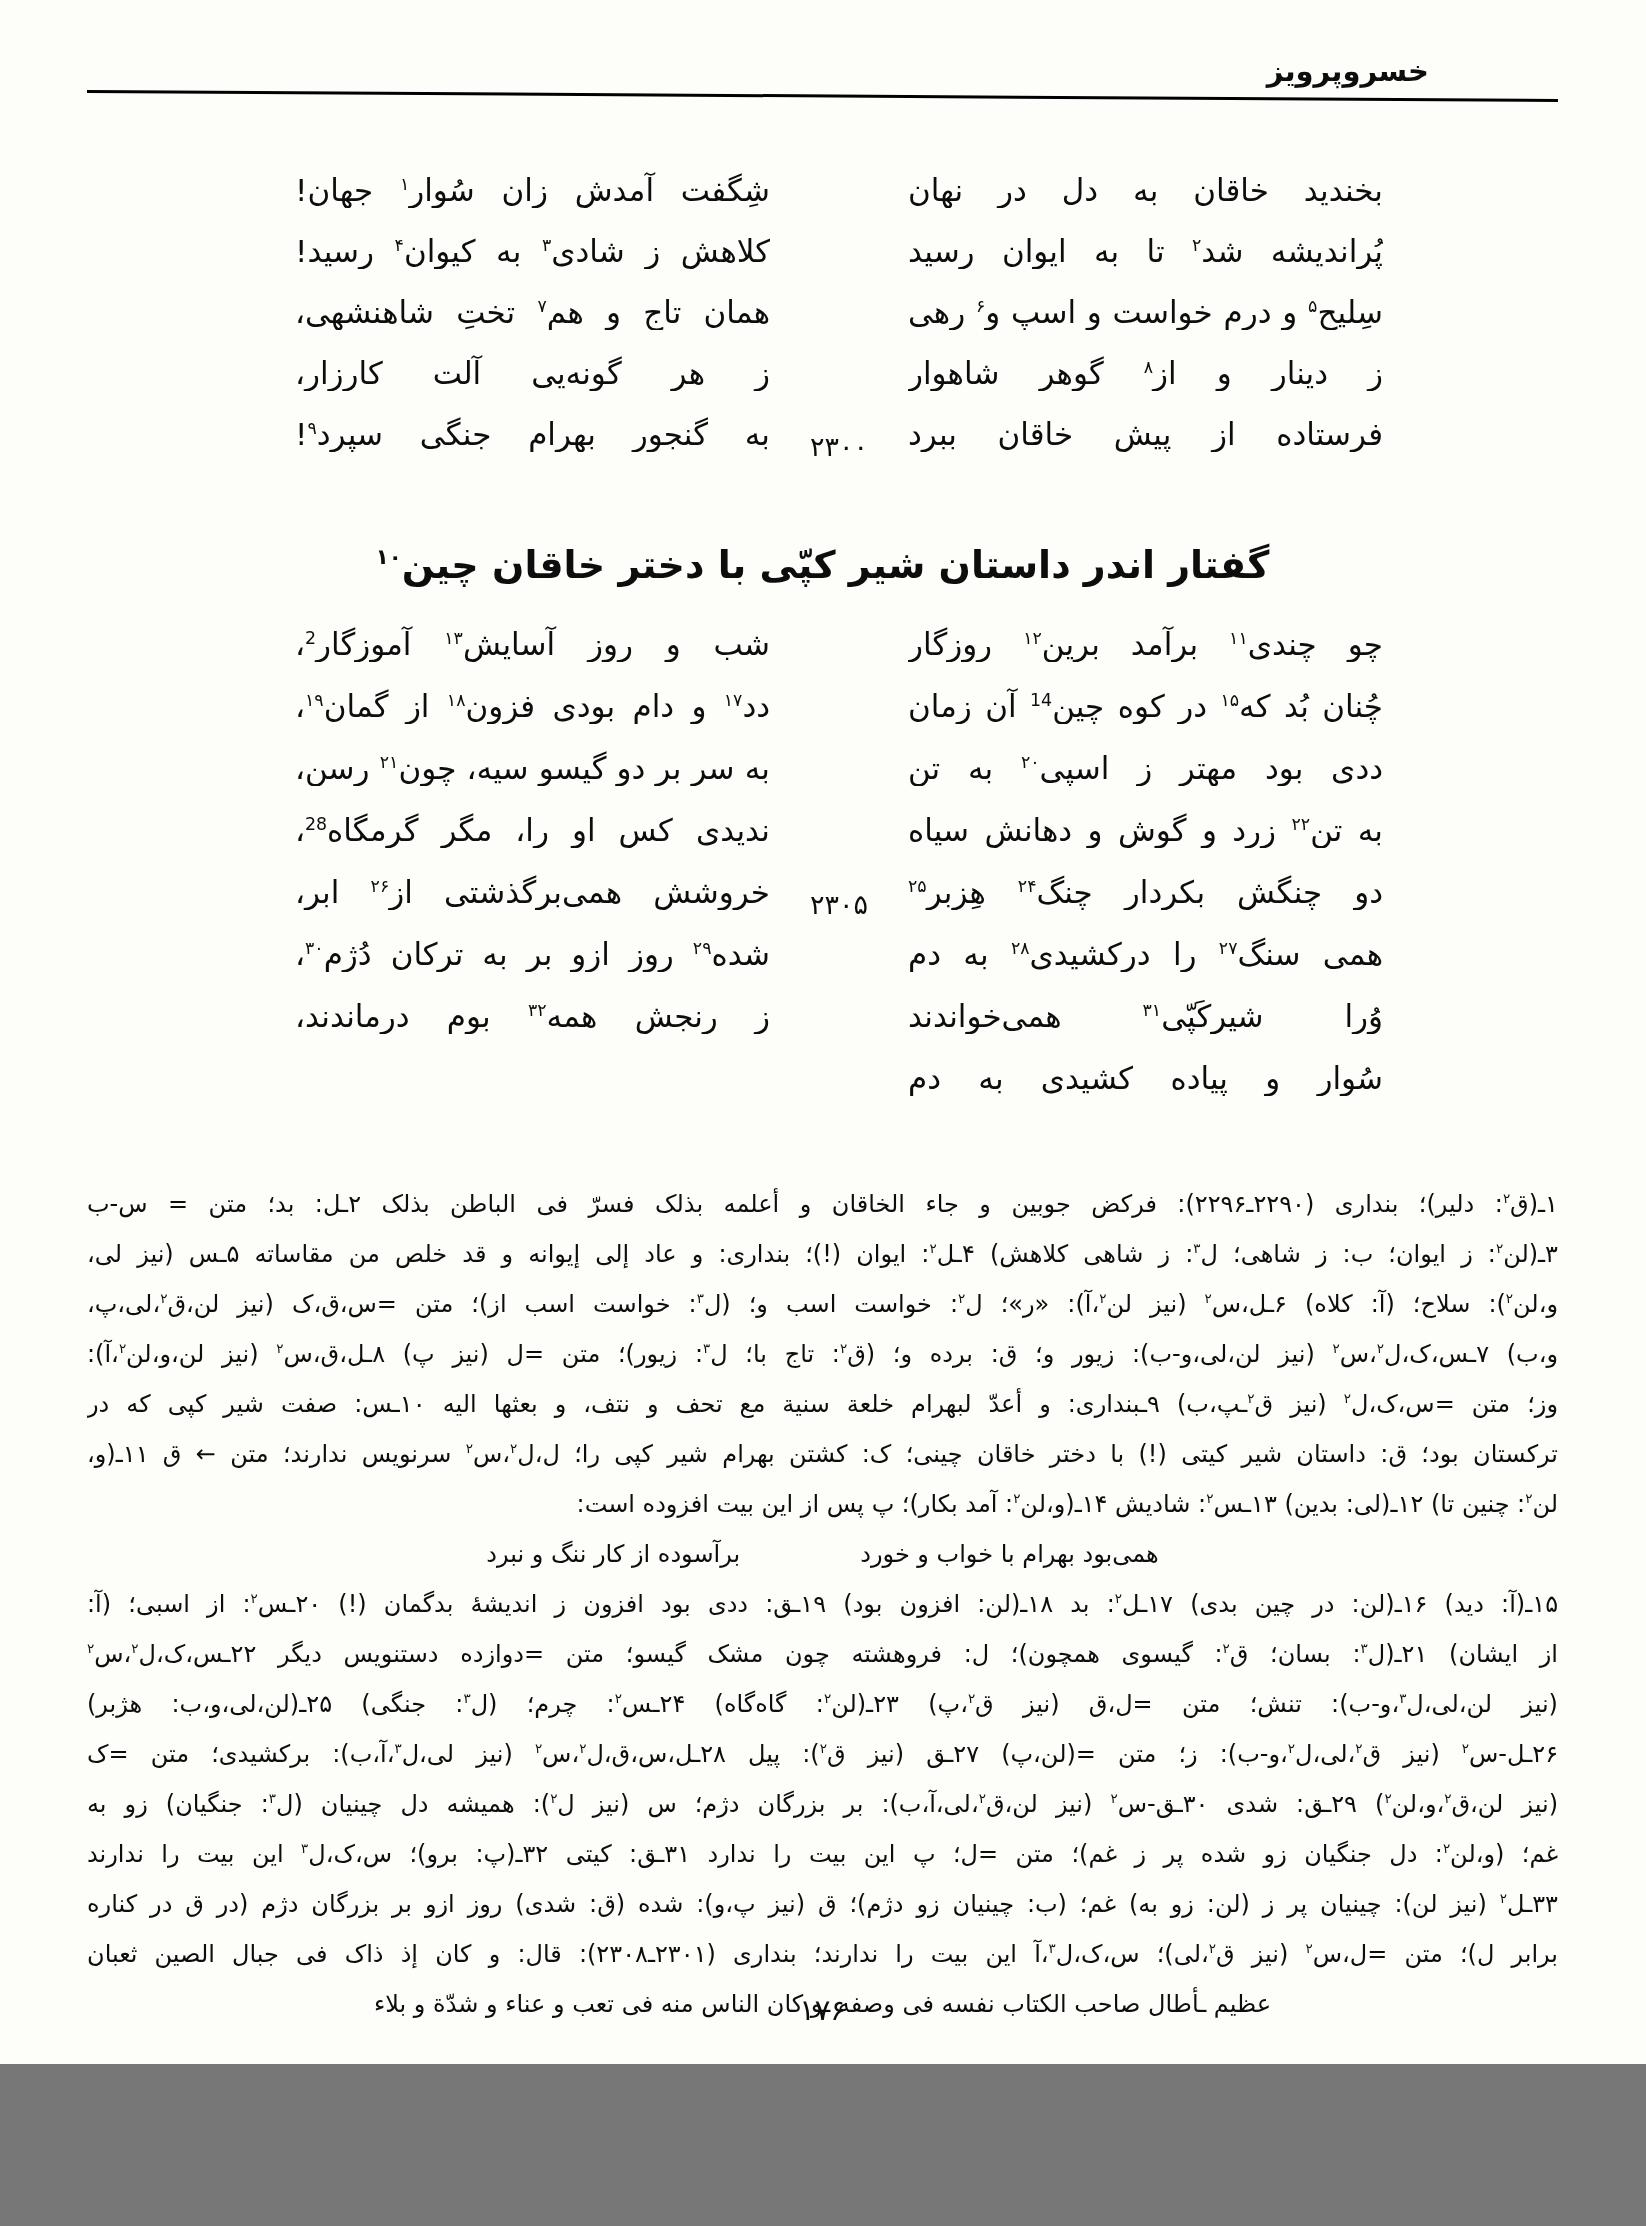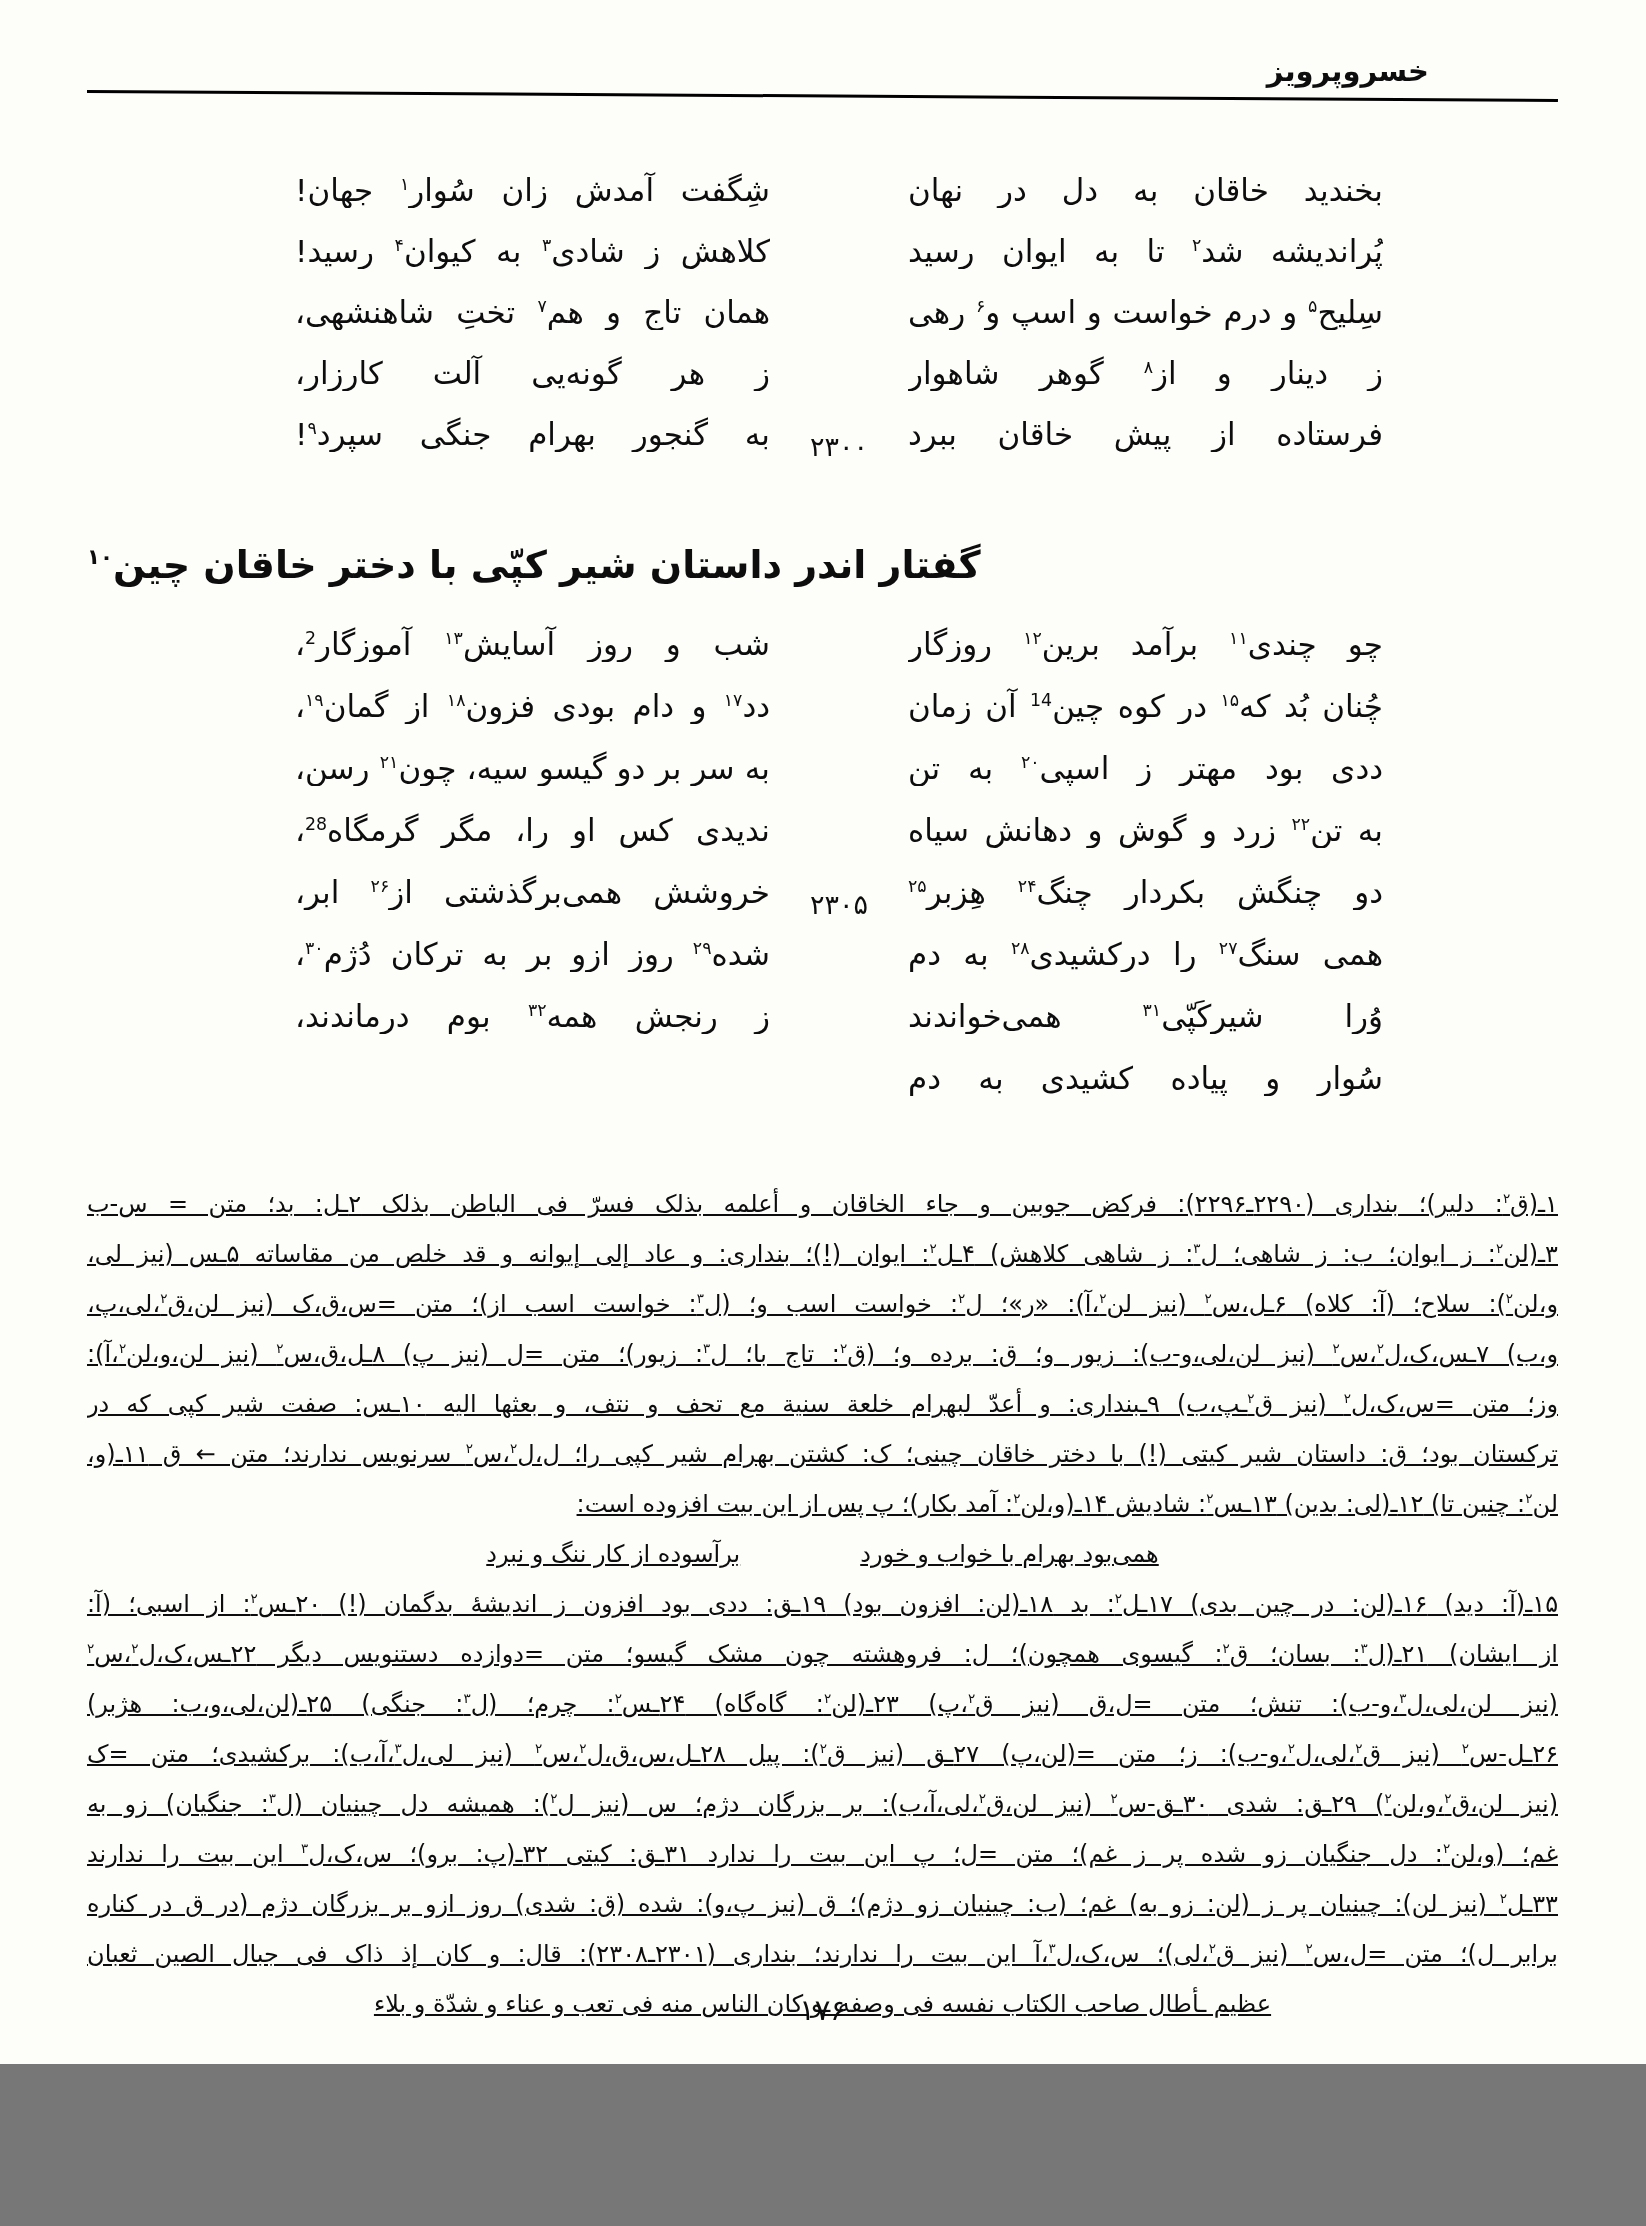--- a/index.html
+++ b/index.html
@@ -42,27 +42,27 @@
     display:block;
     font-size:27px;
     text-align:center;
     align-self:center;
   }
   sup { font-size:0.56em; line-height:0; vertical-align:super; }
 
   
   .section-heading {
     margin:66px 0 0 0;
-    text-align:left;
+    text-align:center;
     font-size:38px;
     font-weight:bold;
   }
 
   
-  .footnotes { margin-top:57px; font-size:24px; line-height:50px;text-decoration:underline; }
+  .footnotes { margin-top:57px; font-size:24px; line-height:50px; }
   .fn-line { text-align:justify; text-align-last:justify; overflow:hidden; }
   .fn-line.fn-para-end { text-align-last:right; }
   .fn-line.fn-last { text-align-last:center; }
   .fn-verse { display:flex; justify-content:center; gap:120px; line-height:50px; }
   .fn-verse span { white-space:nowrap; }
 
   .page-number {
     position:absolute; bottom:37px; left:0; right:0;
     text-align:center; font-size:29px;
   }

